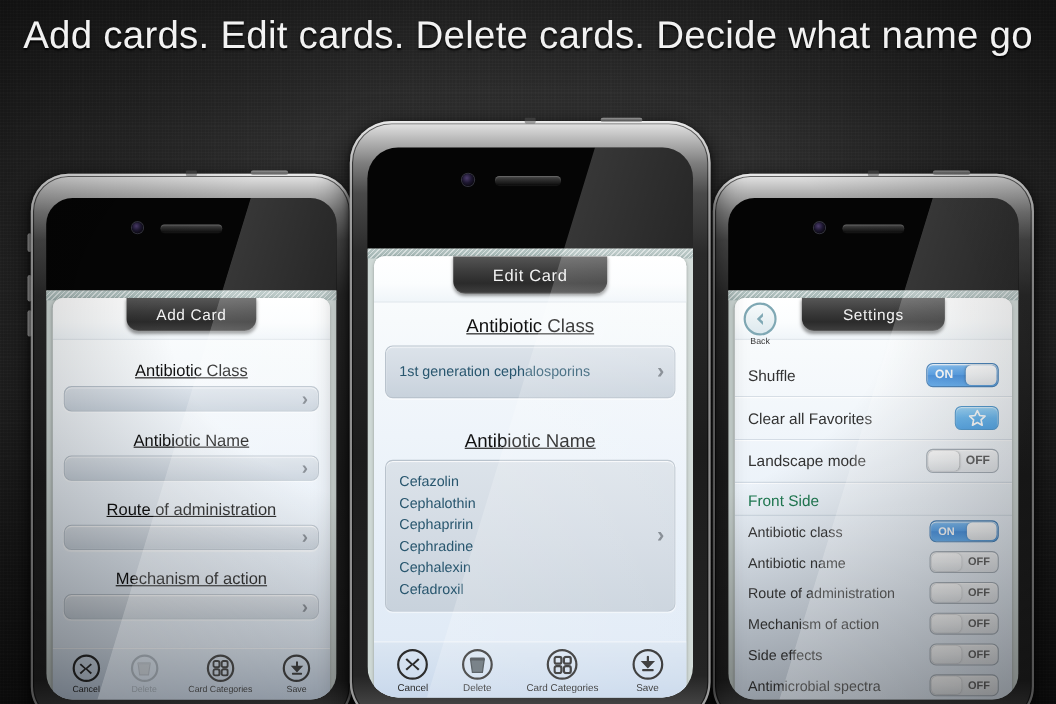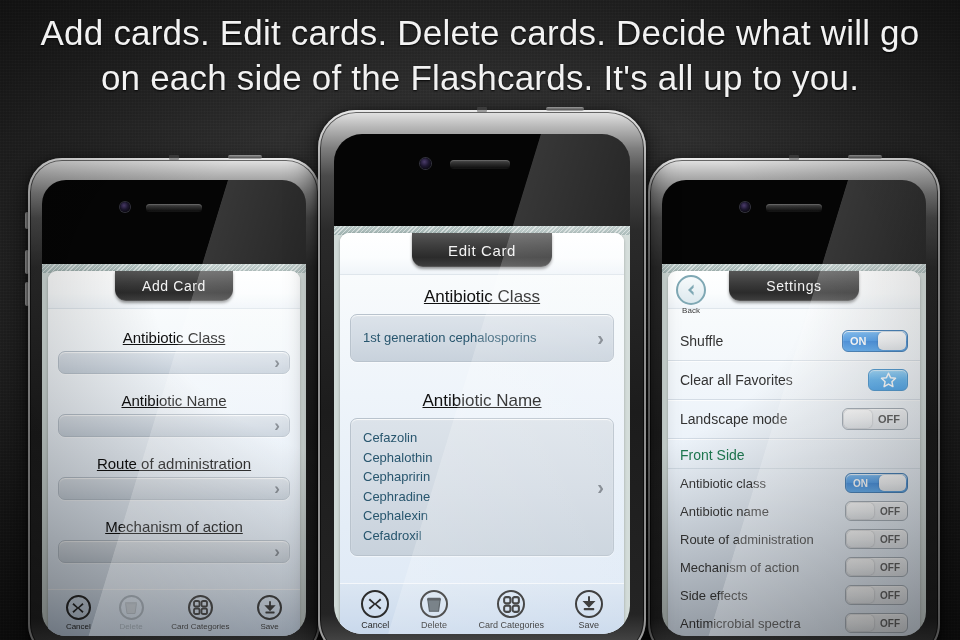--- a/index.html
+++ b/index.html
@@ -211,22 +211,21 @@
     display:flex; align-items:center; justify-content:center;
   }
   .backlbl{ position:absolute; color:#3a3a3a; text-align:center; }
 </style>
 </head>
 <body>
 
 <div id="backdrop"></div>
 
 <div id="headline">
-  <span class="l">Add cards. Edit cards. Delete cards. Decide what will go</span>
-  <span class="l">on each side of the Flashcards. It's all up to you.</span>
+  <span class="l">Add cards. Edit cards. Delete cards. Decide what name go</span>
 </div>
 
 <div class="phone" style="left:28px; top:158px; width:292px; height:500px; --r:34px; --bez:22px; --bezx:14px;">
   <div class="body-shell"></div>
   <div class="topslit"></div>
   <div class="topbtn" style="right:58px; width:34px;"></div>
   <div class="sidebtn" style="top:54px; height:17px;"></div>
   <div class="sidebtn" style="top:92px; height:24px;"></div>
   <div class="sidebtn" style="top:124px; height:24px;"></div>
   <div class="chrome"></div>

